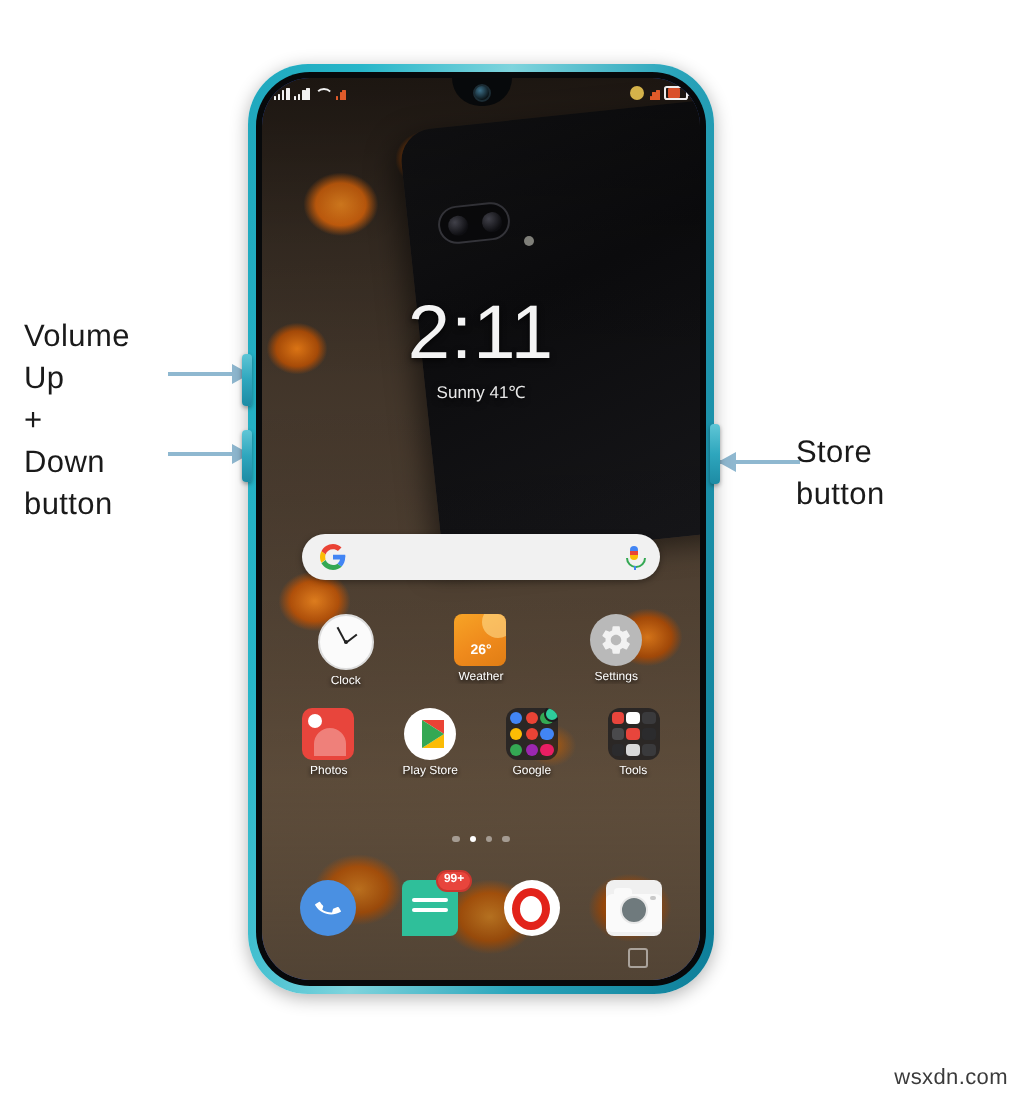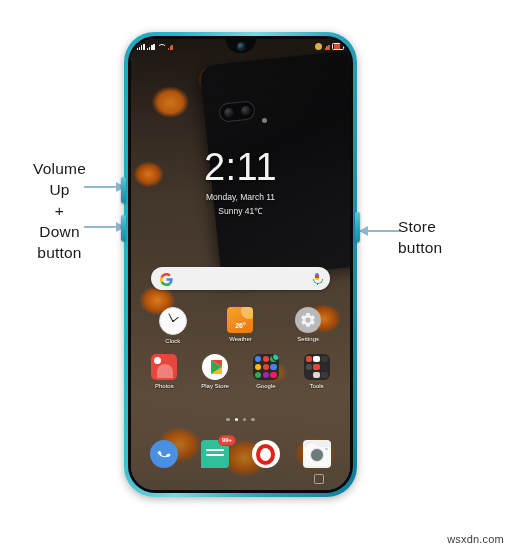--- a/index.html
+++ b/index.html
@@ -13,21 +13,20 @@
   .stage{position:absolute;inset:0;}
 
   
   .label{
     position:absolute;
     color:#1a1a1a;
     font-size:15.5px;
     line-height:21px;
     letter-spacing:.2px;
     white-space:pre-line;
-    text-align:center;
   }
   #label-volume{left:12px;top:158px;width:95px;}
   #label-power{left:398px;top:216px;width:105px;text-align:left;}
 
   
   .arrow{position:absolute;height:10px;}
   .arrow .shaft{
     position:absolute;top:4px;left:0;height:1.6px;width:100%;
     background:#8fb8d0;
   }
@@ -432,21 +431,20 @@
                 <b></b>
               </span>
             <span class="batt">
                 <i></i>
               </span>
           </div>
         </div>
 
         <div id="clock-widget">
           <div id="clock-time">2:11</div>
-          <div id="clock-date">Monday, March 11</div>
           <div id="clock-weather">Sunny 41℃</div>
         </div>
 
         <div id="searchbar">
           <span id="g-logo">
             <svg viewBox="0 0 48 48" width="13" height="13">
               <path fill="#EA4335" d="M24 9.5c3.5 0 6.6 1.2 9 3.5l6.7-6.7C35.6 2.5 30.2 0 24 0 14.6 0 6.5 5.4 2.6 13.2l7.8 6.1C12.3 13.3 17.6 9.5 24 9.5z"></path>
               <path fill="#4285F4" d="M46.9 24.5c0-1.6-.1-3.2-.4-4.7H24v9h12.9c-.6 3-2.3 5.5-4.8 7.2l7.5 5.8c4.4-4 6.9-10 6.9-17.3z"></path>
               <path fill="#FBBC05" d="M10.4 28.7c-.5-1.5-.8-3.1-.8-4.7s.3-3.2.8-4.7l-7.8-6.1C1 16.5 0 20.1 0 24s1 7.5 2.6 10.8l7.8-6.1z"></path>
               <path fill="#34A853" d="M24 48c6.5 0 11.9-2.1 15.9-5.8l-7.5-5.8c-2.1 1.4-4.8 2.3-8.4 2.3-6.4 0-11.7-3.8-13.6-9.1l-7.8 6.1C6.5 42.6 14.6 48 24 48z"></path>

